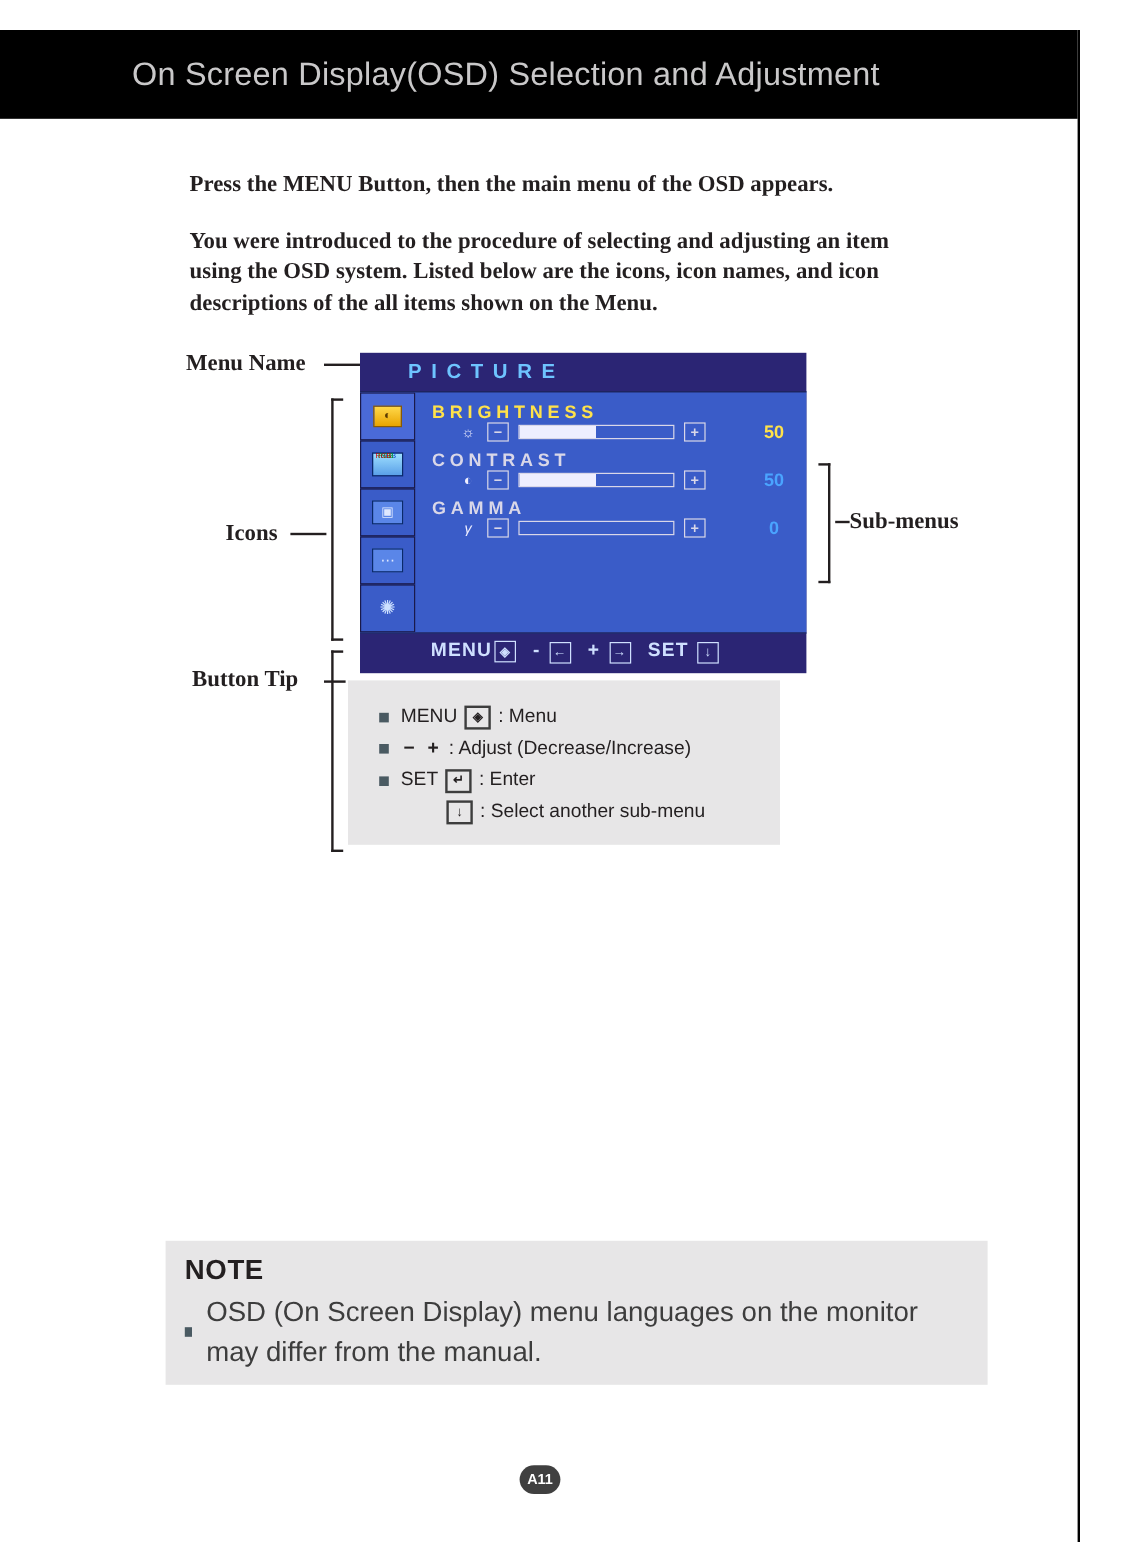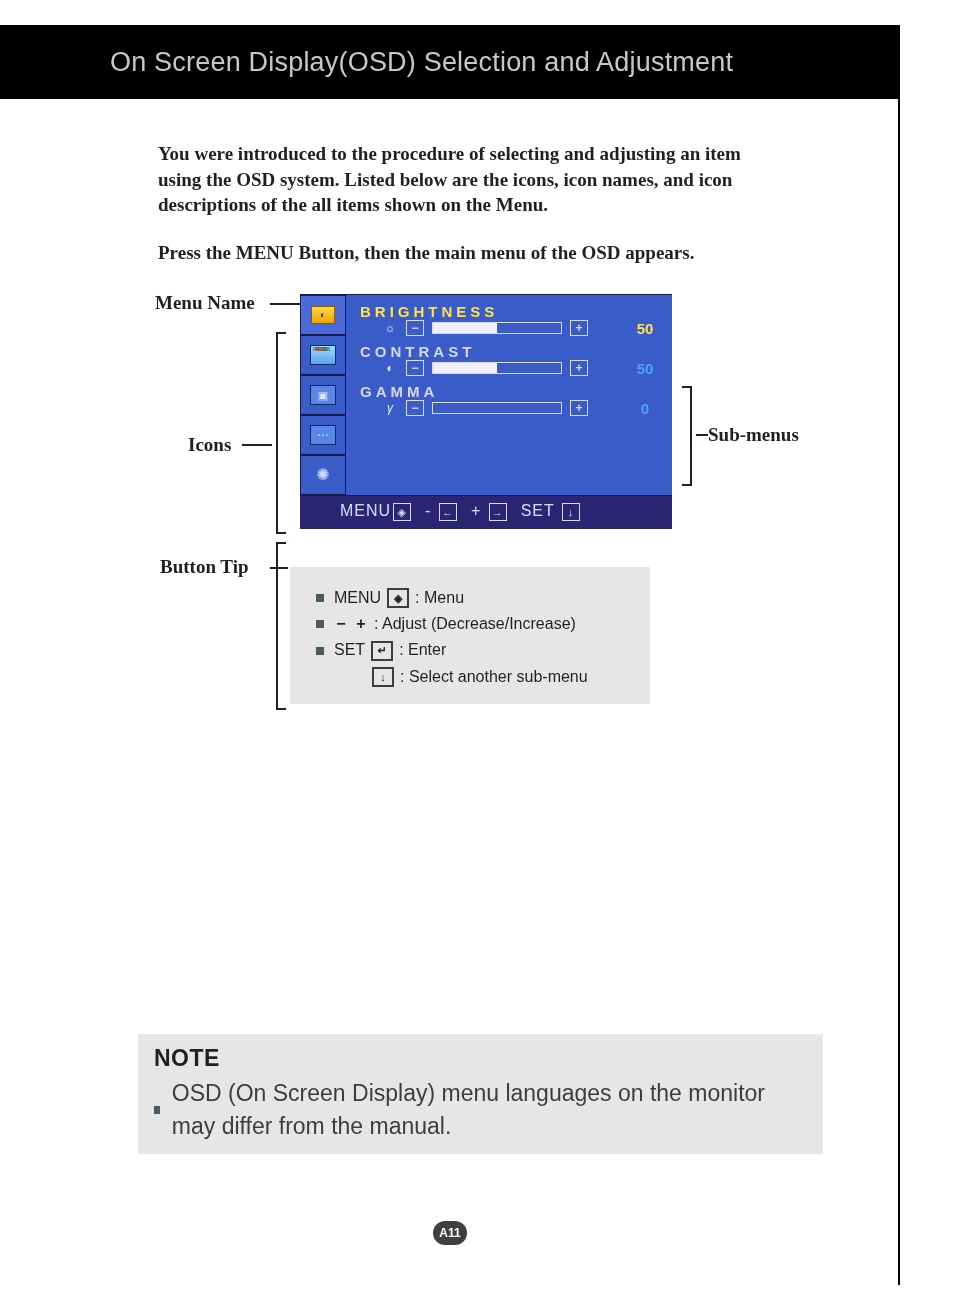--- a/index.html
+++ b/index.html
@@ -131,27 +131,28 @@
     margin-left: auto;
     color: #4aa4ff;
     font-weight: bold;
     font-size: 15px;
     width: 34px;
     text-align: center;
   }
   .val.sel { color: #ffe24a; }
   .osd-footer {
     color: #cfe0ff;
-    font-weight: normal;
+    font-weight: bold;
     font-size: 16px;
     letter-spacing: 1px;
     padding: 6px 22px 8px 40px;
     display:flex;
     gap: 14px;
     align-items:center;
+    margin-left:19px;
   }
   .fbox { display:inline-flex; align-items:center; justify-content:center; width:18px; height:18px; border:1px solid #cfe0ff; font-size:11px; margin-left:2px; }
   .tip-box {
     position: absolute;
     left: 290px; top: 273px;
     width: 360px;
     background: #e7e6e7;
     padding: 18px 14px 14px 26px;
     font-size: 16px;
     line-height: 1.65;
@@ -204,42 +205,43 @@
 <body>
 
 <div class="page">
   <div class="corner-tick"></div>
 
   <div class="header">
     <span>On Screen Display(OSD) Selection and Adjustment</span>
   </div>
 
   <div class="intro">
+    <p>Press the MENU Button, then the main menu of the OSD appears.</p>
     <p>You were introduced to the procedure of selecting and adjusting an item using the OSD system.  Listed below are the icons, icon names, and icon descriptions of the all items shown on the Menu.</p>
-    <p>Press the MENU Button, then the main menu of the OSD appears.</p>
   </div>
 
   <div class="diagram">
 
     <div class="callout" style="left:155px; top:-2px;">Menu Name</div>
     <div class="line" style="left:270px; top:9px; width:30px; height:2px;"></div>
 
     <div class="callout" style="left:188px; top:140px;">Icons</div>
     <div class="line" style="left:242px; top:150px; width:30px; height:2px;"></div>
     <div class="bracket" style="left:276px; top:38px; width:10px; height:202px; border-right:none;"></div>
 
     <div class="callout" style="left:708px; top:130px;font-family:Liberation Serif, serif;">Sub-menus</div>
     <div class="line" style="left:696px; top:140px; width:12px; height:2px;"></div>
     <div class="bracket" style="left:682px; top:92px; width:10px; height:100px; border-left:none;"></div>
 
     <div class="callout" style="left:160px; top:262px;">Button Tip</div>
     <div class="line" style="left:270px; top:273px; width:18px; height:2px;"></div>
     <div class="bracket" style="left:276px; top:248px; width:10px; height:168px; border-right:none;"></div>
 
     <div class="osd">
+      <div class="osd-title">PICTURE</div>
       <div class="osd-body">
         <div class="osd-icons">
           <div class="osd-icon sel">
               <span class="ic-sun"></span>
             </div>
           <div class="osd-icon">
               <span class="ic-rgb"></span>
             </div>
           <div class="osd-icon">
               <span class="ic-mon"></span>

